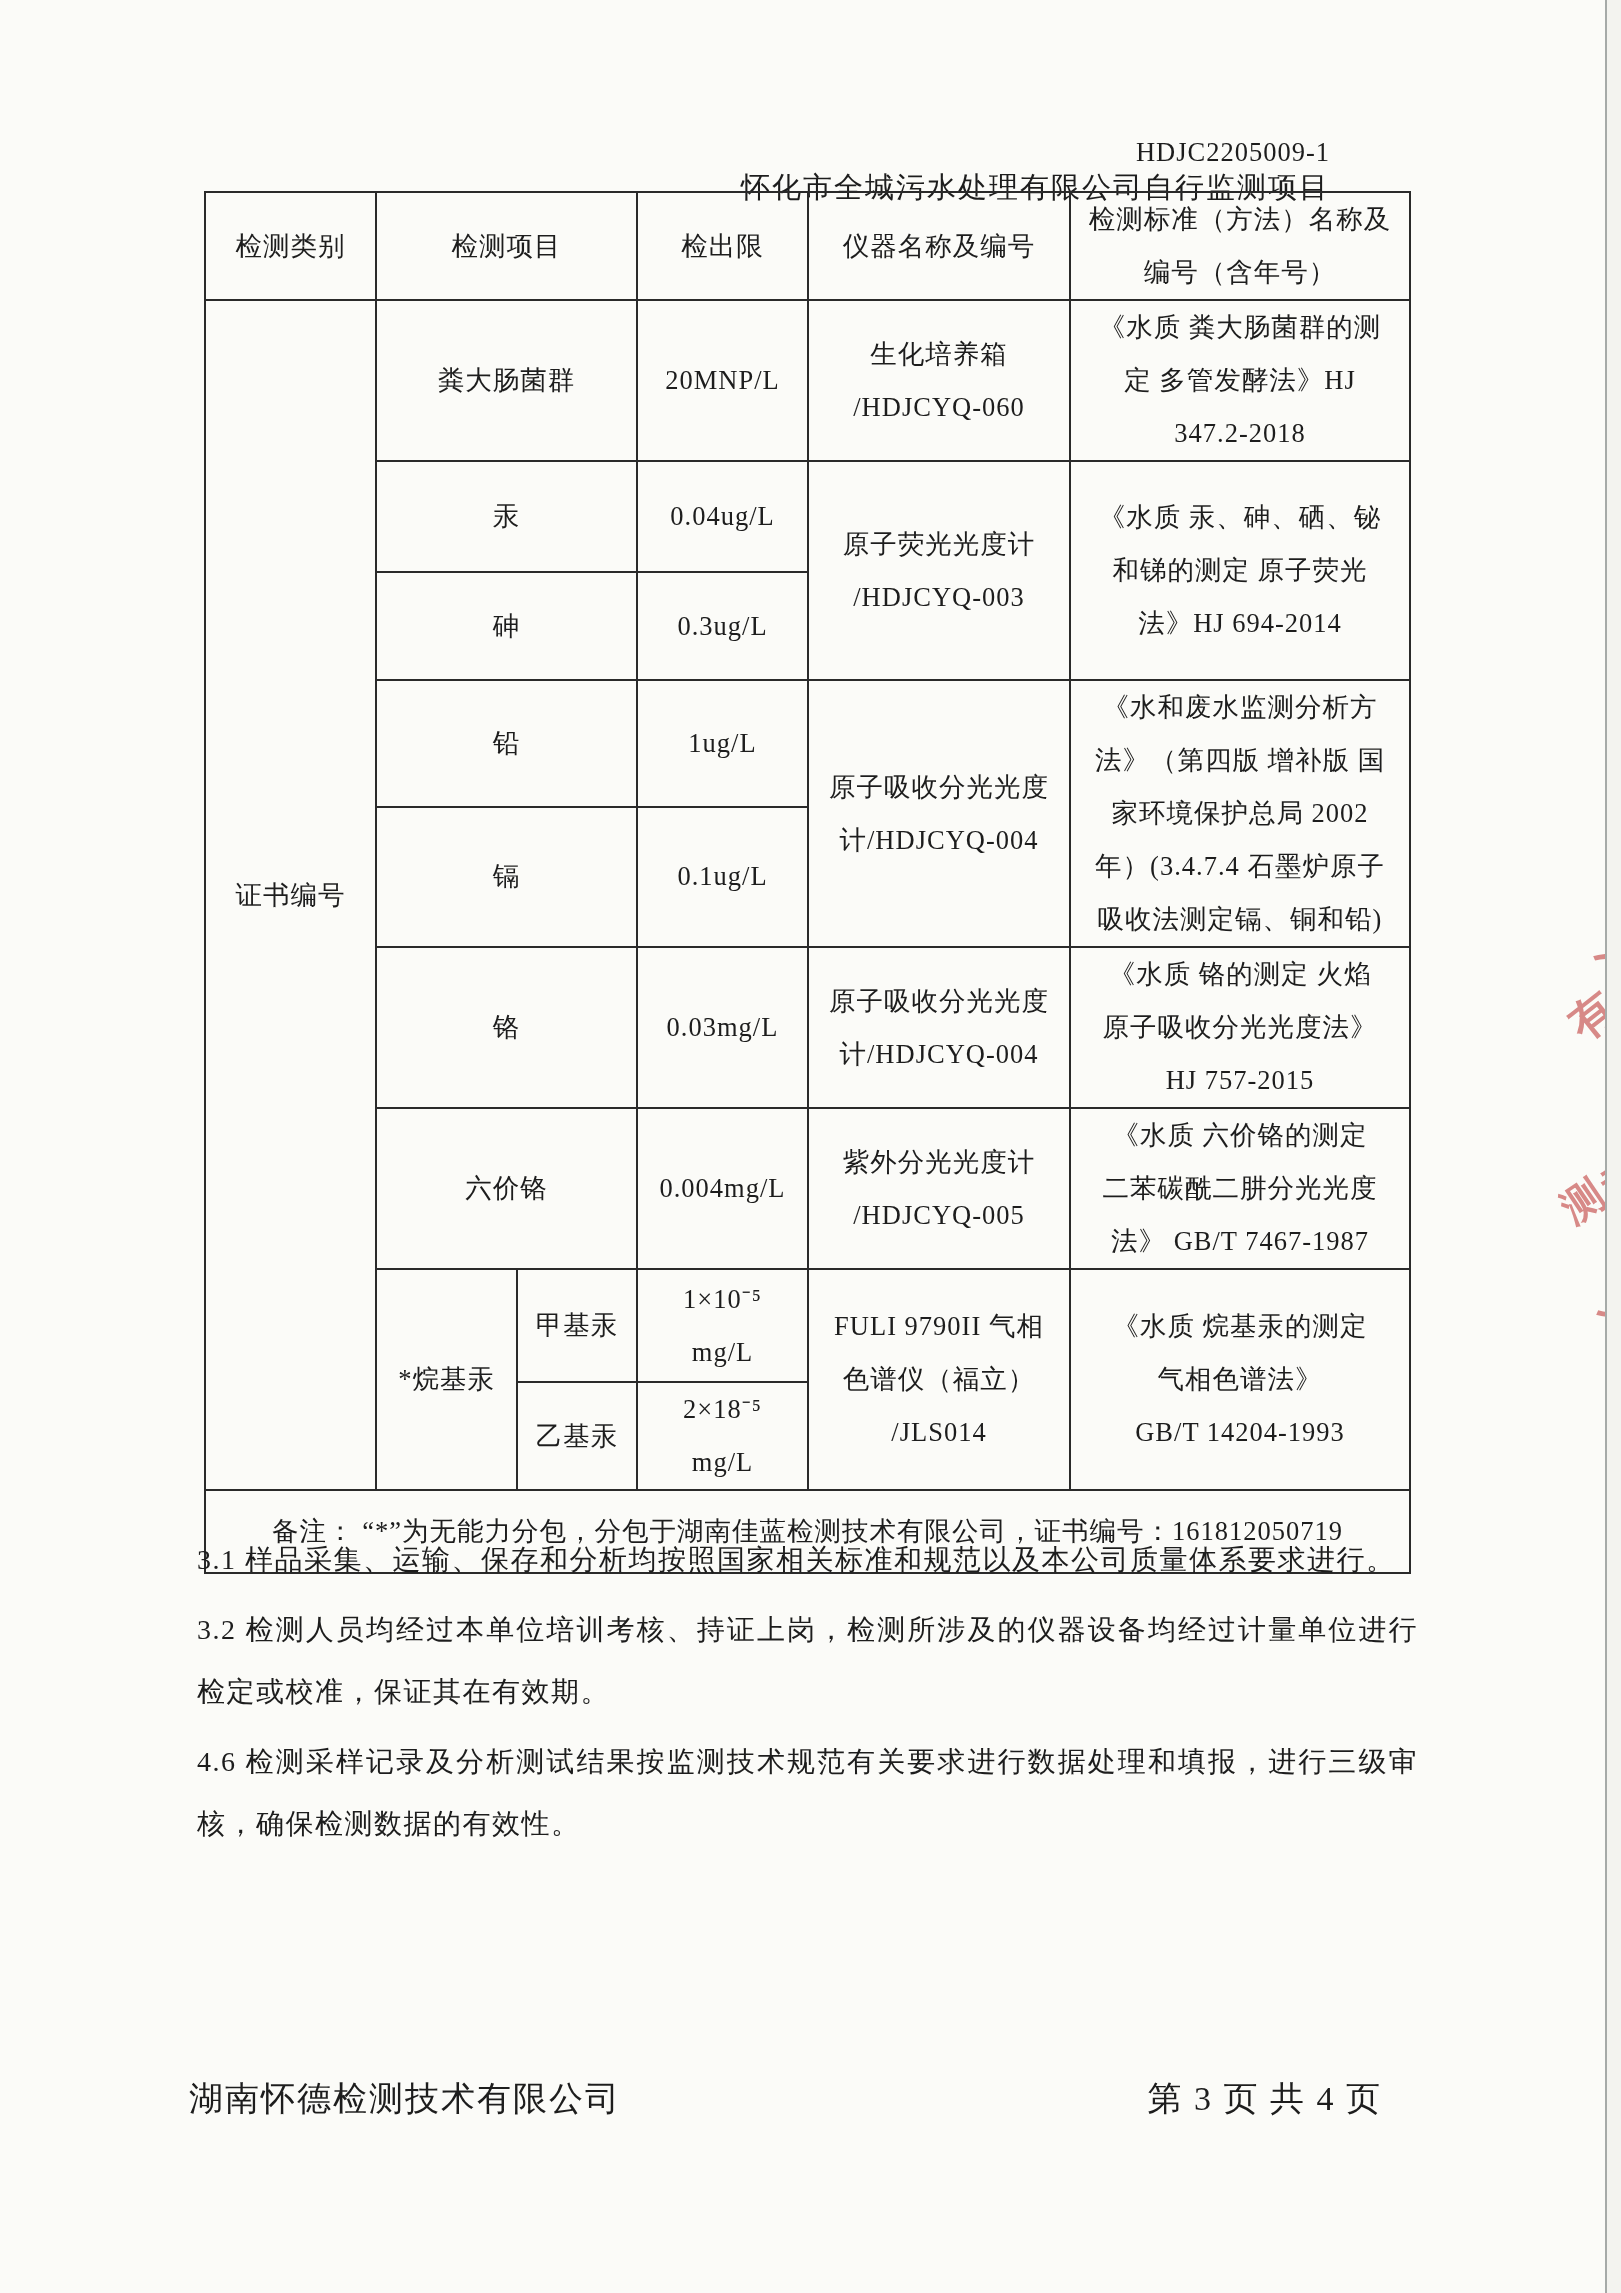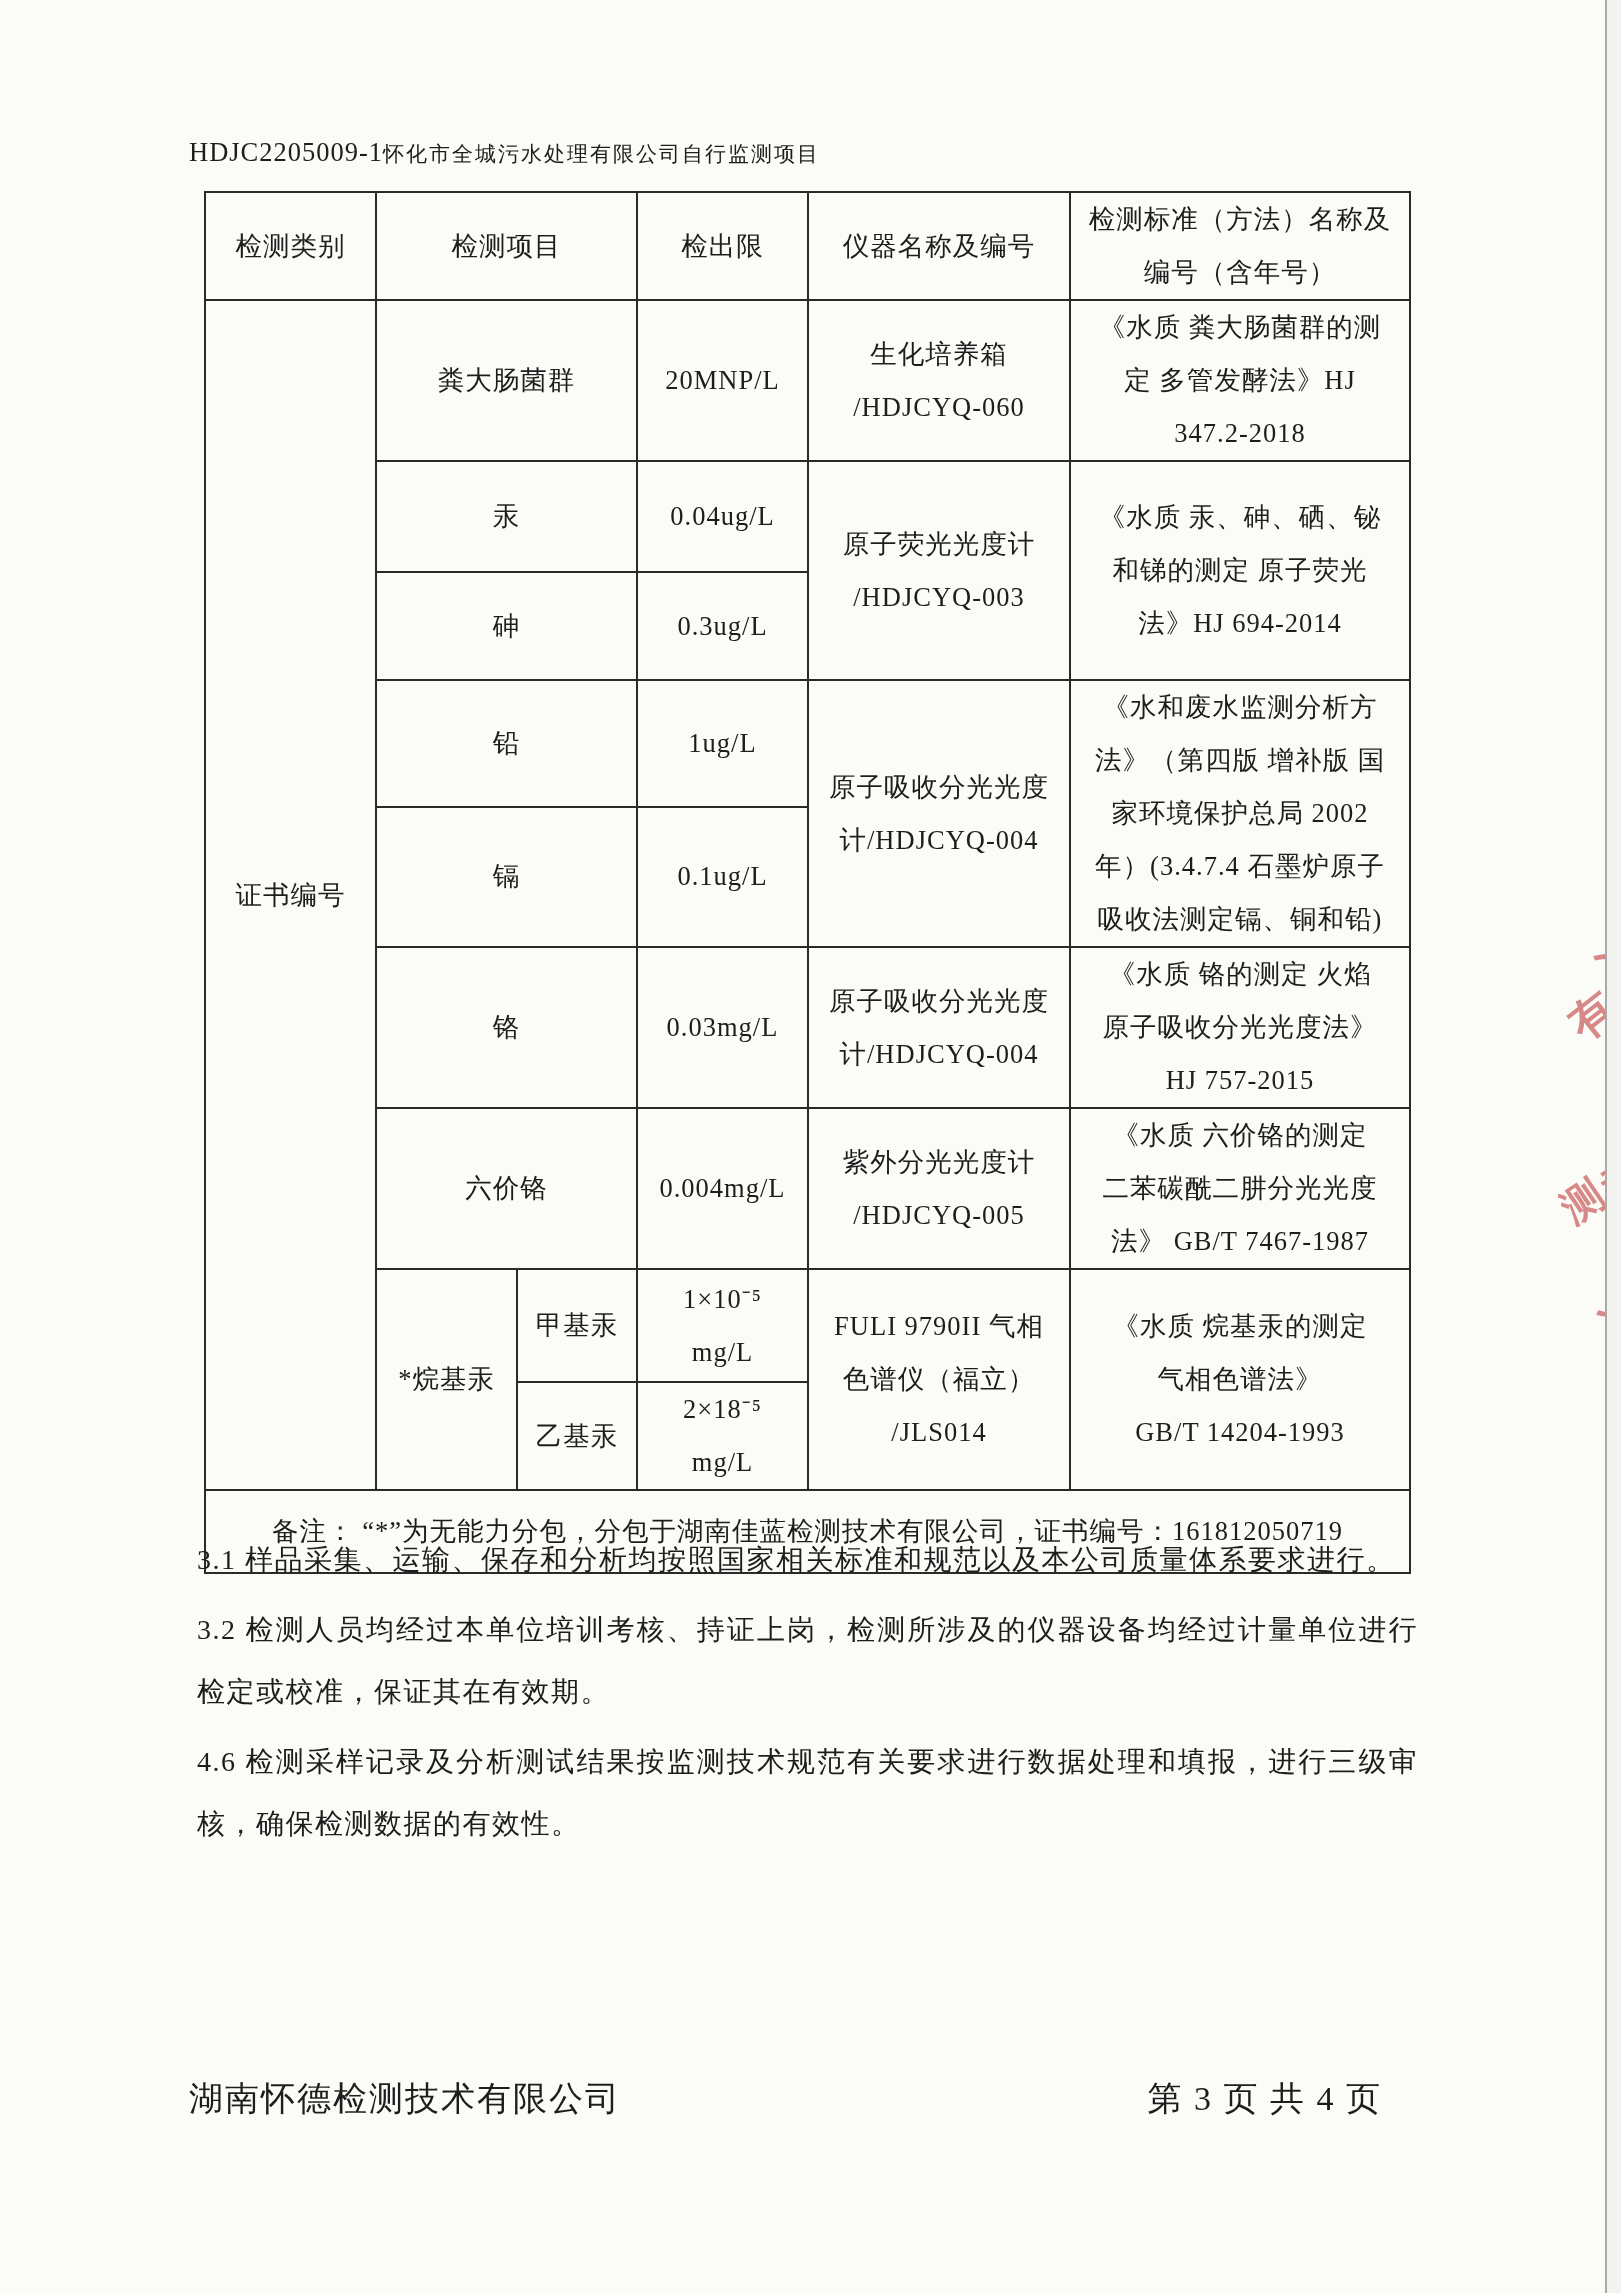--- a/index.html
+++ b/index.html
@@ -8,24 +8,24 @@
     position:relative;
     width:1621px;height:2294px;
     background:#fbfbf8;
     overflow:hidden;
     font-family:"Liberation Serif","DejaVu Serif",serif;
     color:#1d1d1d;
   }
   
   .doc-header{
     position:absolute;left:189px;top:137px;width:1141px;
-    display:flex;justify-content:flex-start;align-items:flex-end;
+    display:flex;justify-content:flex-end;align-items:flex-end;flex-direction:column;
   }
   .doc-header .code{font-size:26.5px;letter-spacing:1px;}
-  .doc-header .title{font-size:21px;letter-spacing:2px;}
+  .doc-header .title{font-size:29px;letter-spacing:2px;}
   
   table.report-table{
     position:absolute;left:204px;top:191px;
     border-collapse:collapse;table-layout:fixed;width:1204px;
     border:2.9px solid #262626;
   }
   .report-table th,.report-table td{
     border:2px solid #2a2a2a;
     padding:0 3.9px;
     text-align:center;vertical-align:middle;

